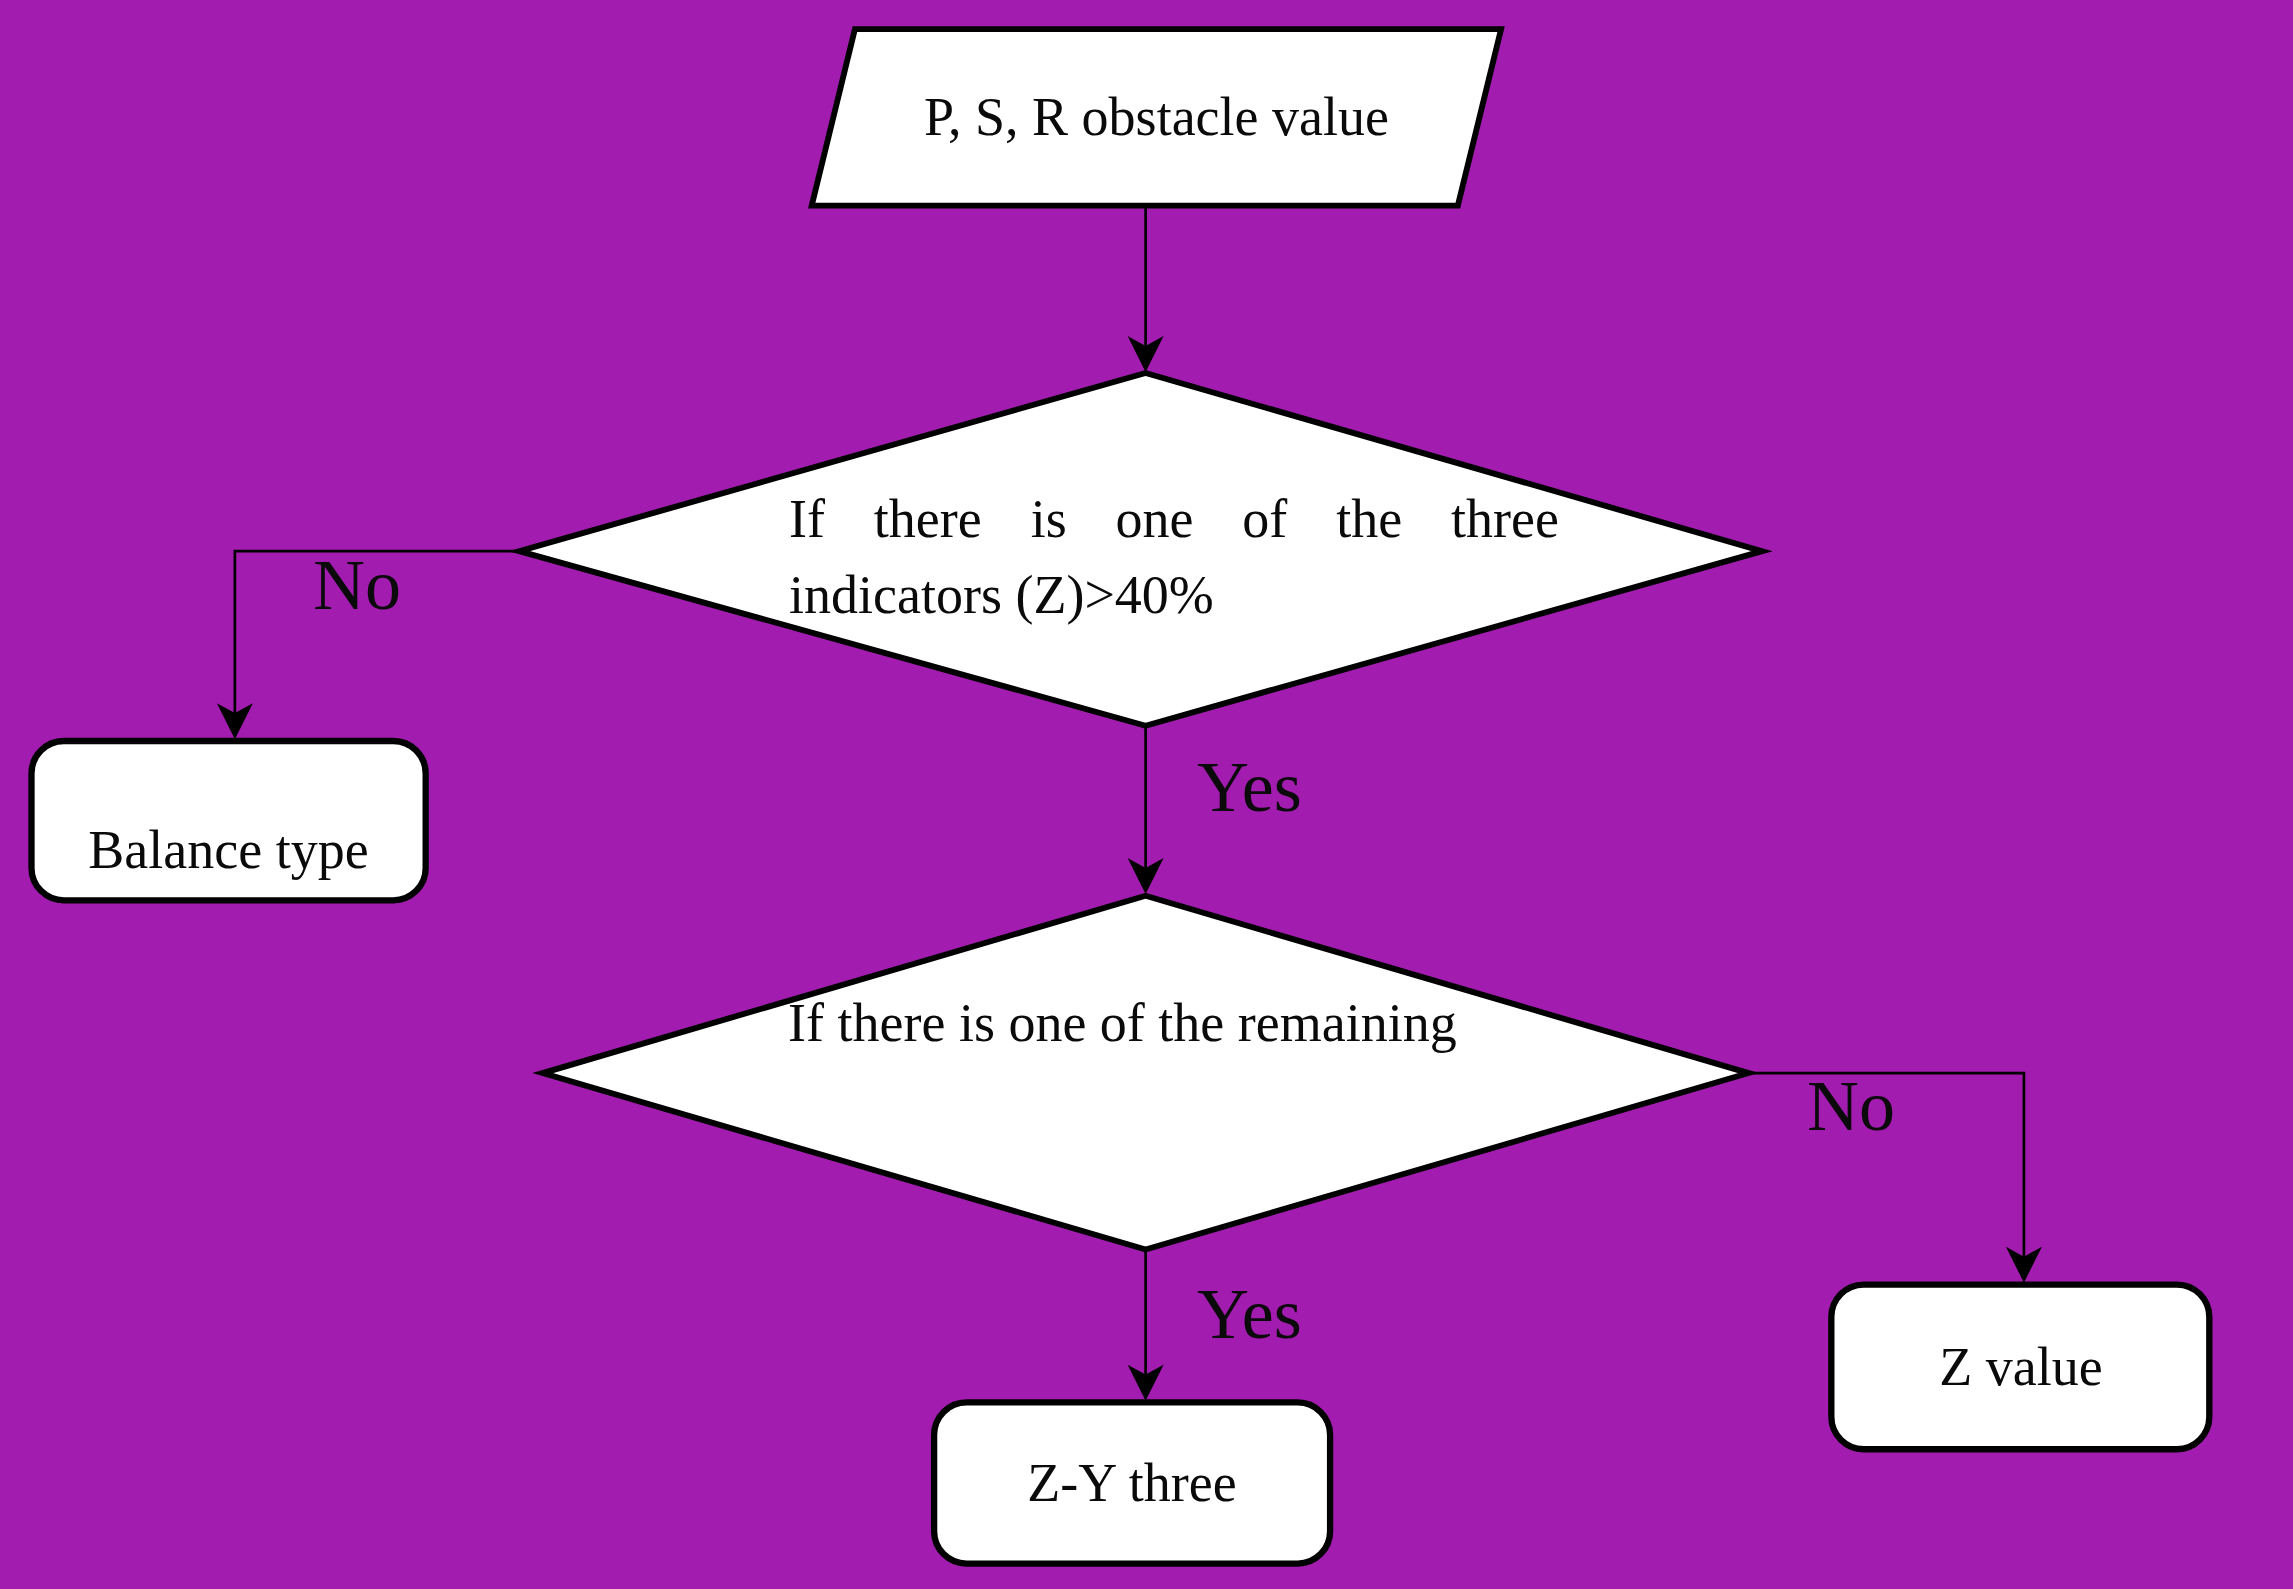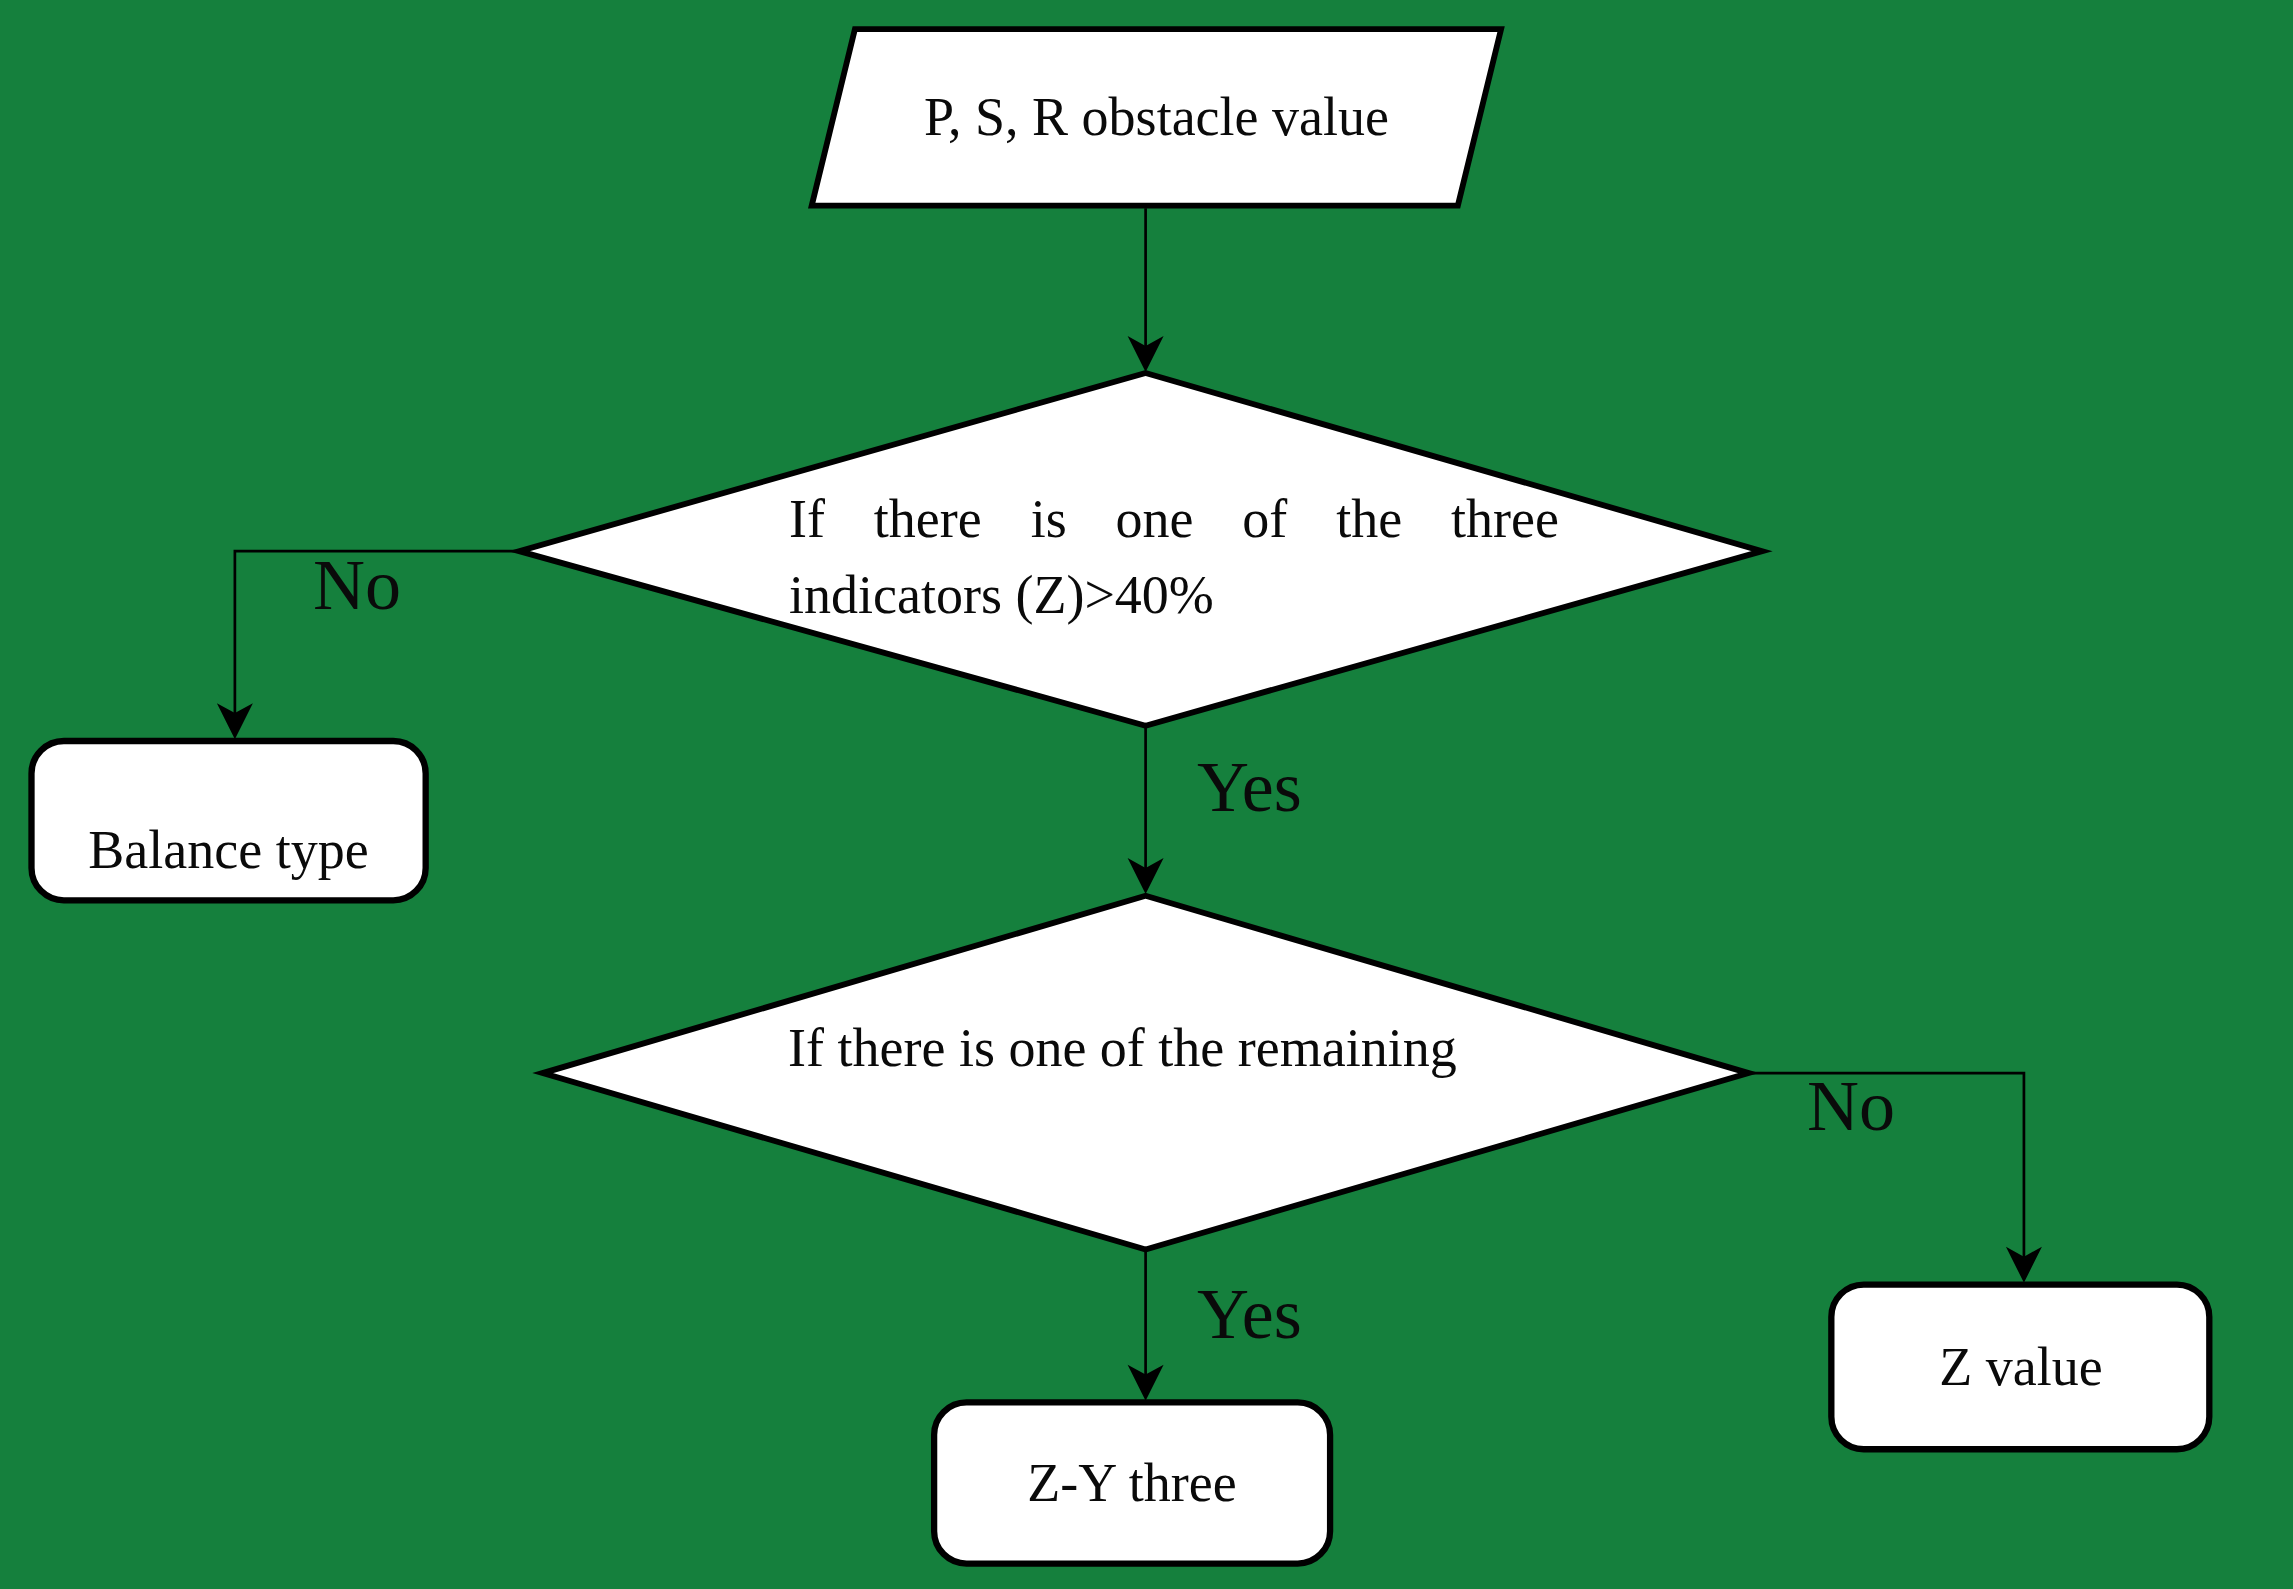--- a/index.html
+++ b/index.html
@@ -4,21 +4,21 @@
 <style>
   html, body {
     margin: 0;
     padding: 0;
     background: #ffffff;
   }
   .canvas {
     position: relative;
     width: 2293px;
     height: 1590px;
-    background: #15803d;
+    background: #a21caf;
     overflow: hidden;
     font-family: "Liberation Serif", "DejaVu Serif", serif;
     color: #0a0a0a;
   }
   .shapes-svg {
     position: absolute;
     left: 0;
     top: 0;
     width: 2293px;
     height: 1590px;
@@ -106,21 +106,21 @@
     <rect class="shape box" x="1038" y="1558" width="440" height="179" rx="36" ry="36"></rect>
   </svg>
 
   <div class="node-label" style="left:812px; top:29px; width:689px; height:176px;">P, S, R obstacle value</div>
 
   <div class="diamond-text" style="left:789px; top:463px; width:770px;">
     <div class="line justified">If there is one of the three</div>
     <div class="line">indicators (Z)&gt;40%</div>
   </div>
 
-  <div class="diamond-text" style="left:788px; top:1010px; width:810px;">
+  <div class="diamond-text" style="left:788px; top:985px; width:810px;">
     <div class="line">If there is one of the remaining</div>
   </div>
 
   <div class="node-label" style="left:31.5px; top:770px; width:394px; height:159px;">Balance type</div>
 
   <div class="node-label" style="left:1832px; top:1284px; width:378px; height:165px;">Z value</div>
 
   <div class="node-label" style="left:934px; top:1402px; width:396px; height:161px;">Z-Y three</div>
 
   <div class="label" style="left:313px; top:556px;">No</div>

